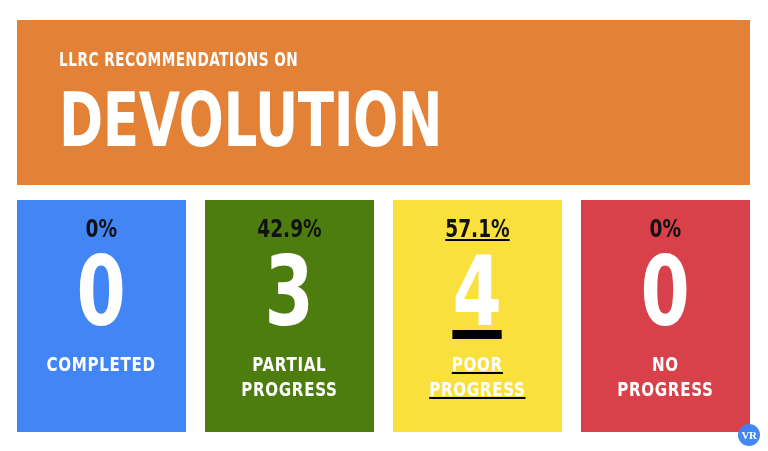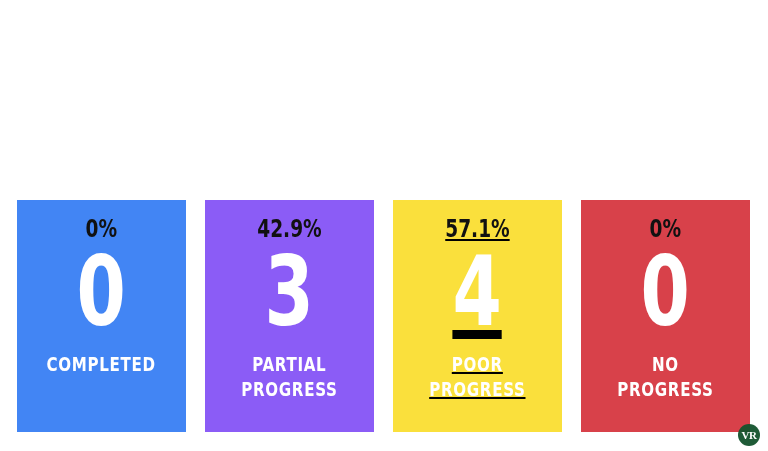--- a/index.html
+++ b/index.html
@@ -133,30 +133,34 @@
     font-weight: bold;
     letter-spacing: -0.5px;
     line-height: 1;
   }
 </style>
 </head>
 <body>
 
 <div id="infographic">
 
+  <div class="header-banner" style="background: rgb(227, 130, 54);">
+    <div class="header-kicker">LLRC RECOMMENDATIONS ON</div>
+    <div class="header-title">DEVOLUTION</div>
+  </div>
 
   <div class="cards-row">
 
     <div class="stat-card" style="background: rgb(66, 133, 244);">
       <div class="card-percent" style="color: rgb(17, 17, 17);">0%</div>
       <div class="card-count" style="color: rgb(255, 255, 255);">0</div>
       <div class="card-label" style="color: rgb(255, 255, 255);">COMPLETED</div>
     </div>
 
-    <div class="stat-card" style="background: #8b5cf6;">
+    <div class="stat-card" style="background: #4d7c0f;">
       <div class="card-percent" style="color: rgb(17, 17, 17);">42.9%</div>
       <div class="card-count" style="color: rgb(255, 255, 255);">3</div>
       <div class="card-label" style="color: rgb(255, 255, 255);">PARTIAL
 PROGRESS</div>
     </div>
 
     <div class="stat-card" style="background: rgb(250, 224, 60); text-decoration: underline;">
       <div class="card-percent" style="color: rgb(17, 17, 17);">57.1%</div>
       <div class="card-count" style="color: rgb(255, 255, 255);">4</div>
       <div class="card-label" style="color: rgb(255, 255, 255);">POOR
@@ -165,17 +169,17 @@
 
     <div class="stat-card" style="background: rgb(216, 65, 74);">
       <div class="card-percent" style="color: rgb(17, 17, 17);">0%</div>
       <div class="card-count" style="color: rgb(255, 255, 255);">0</div>
       <div class="card-label" style="color: rgb(255, 255, 255);">NO
 PROGRESS</div>
     </div>
 
   </div>
 
-  <div class="watermark" style="background: #14532d;">
+  <div class="watermark" style="background: #3b82f6;">
     <span class="watermark-text">VR</span>
   </div>
 
 </div>
 
 </body></html>

